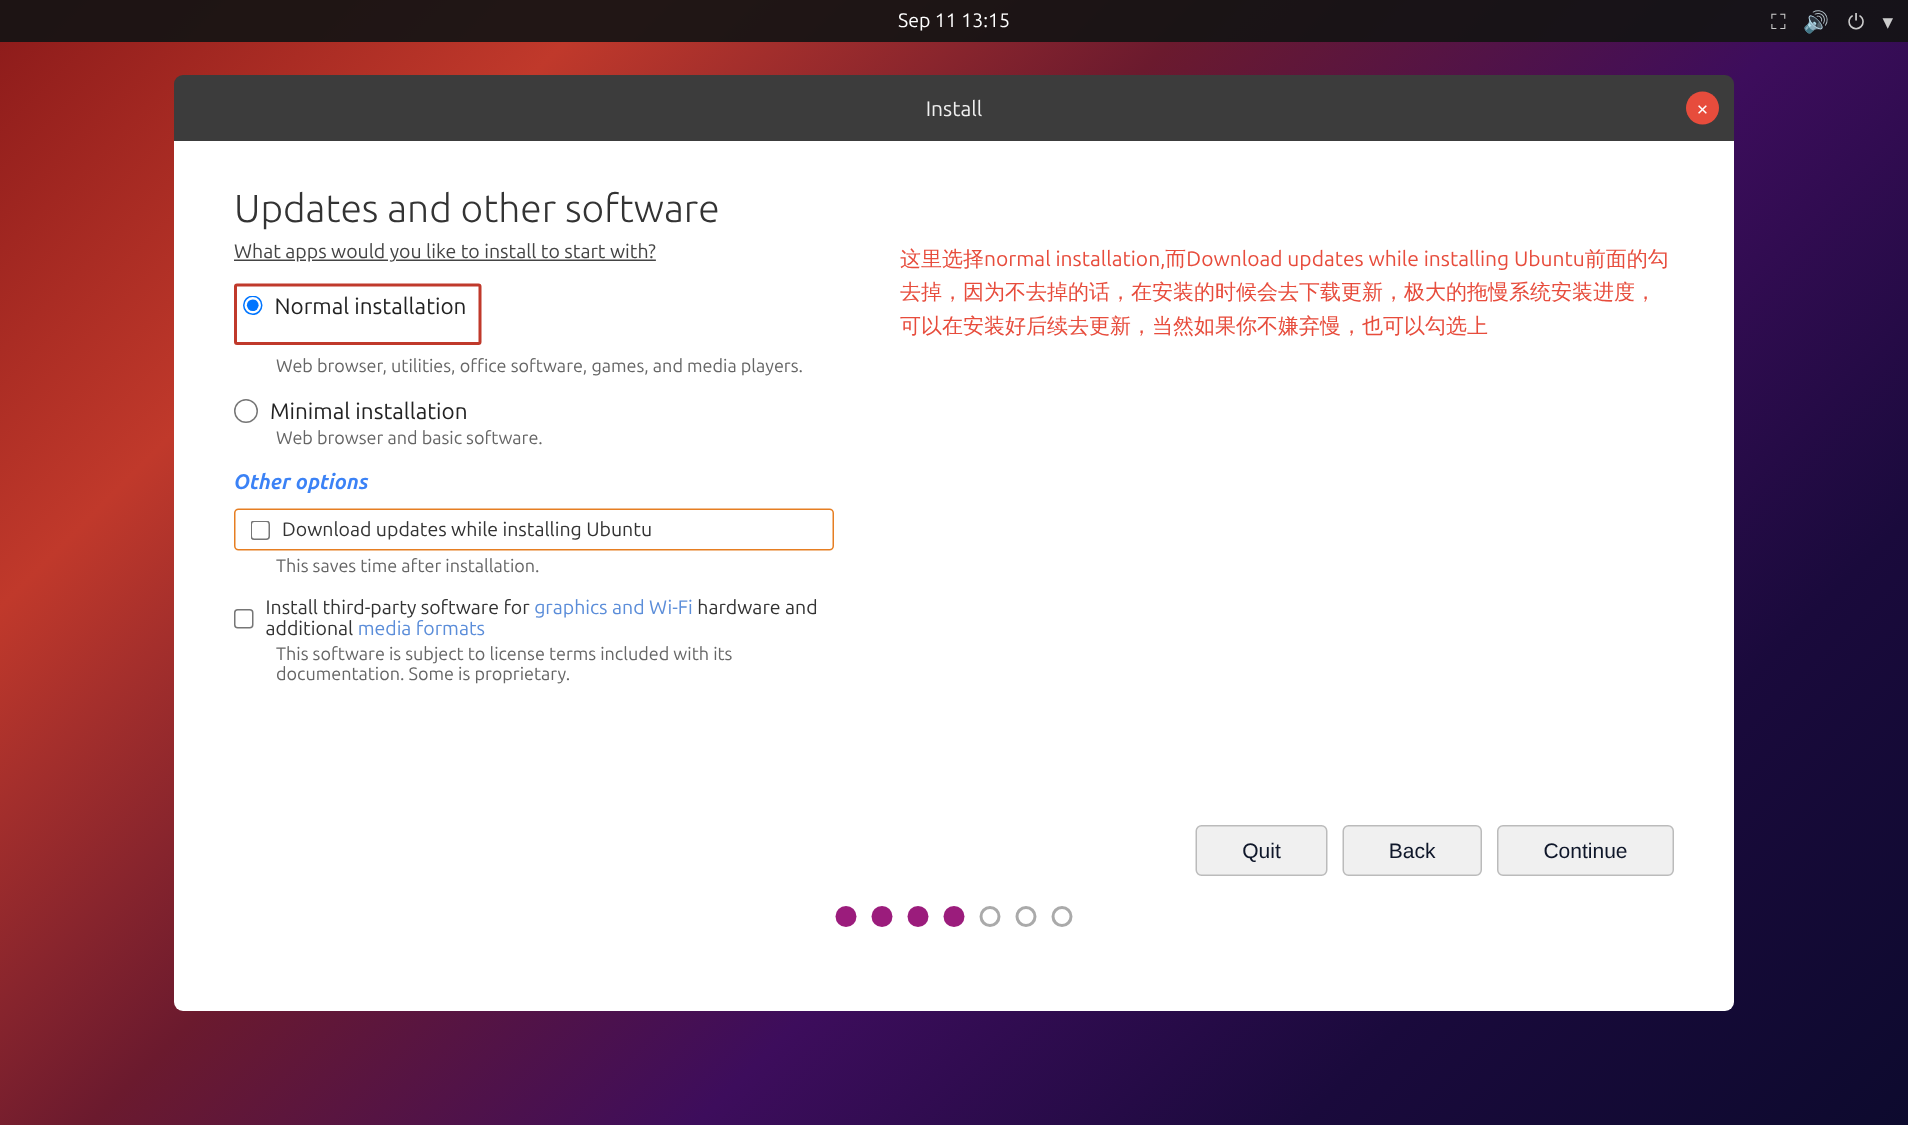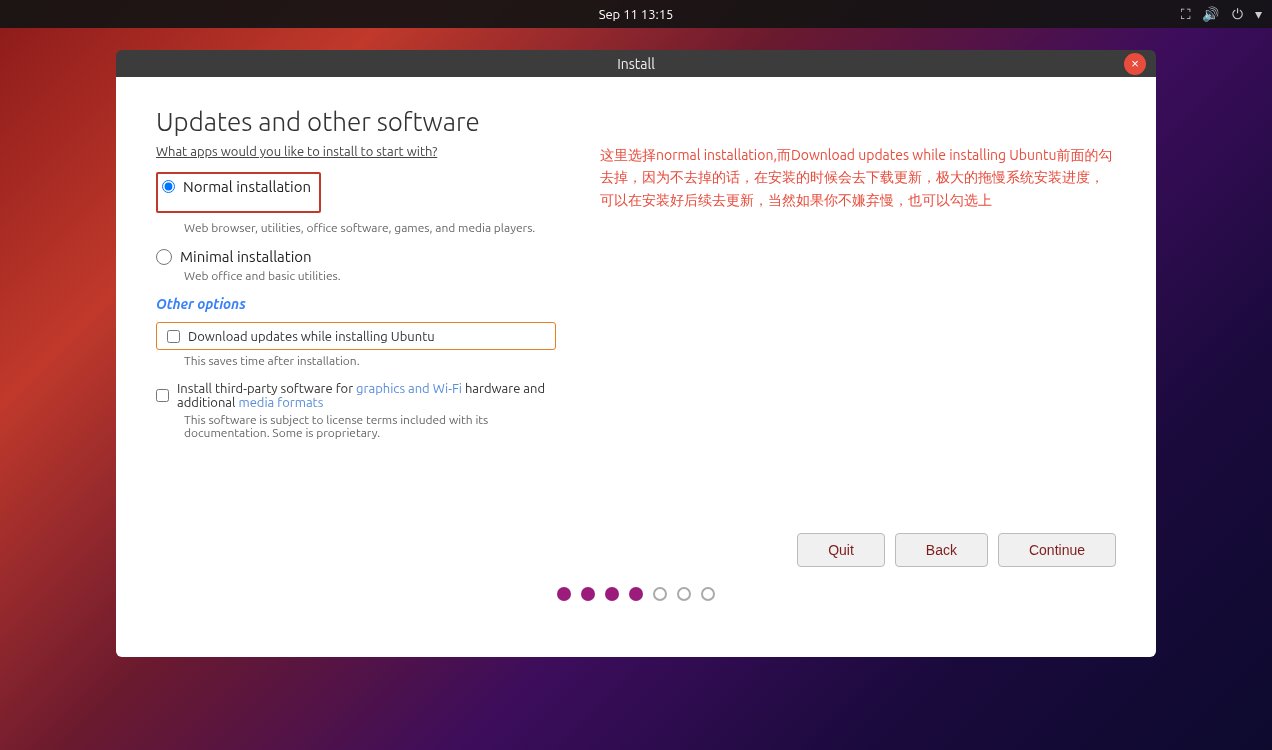--- a/index.html
+++ b/index.html
@@ -60,21 +60,21 @@
       z-index: 20;
     }
 
     
     .dialog-titlebar {
       background: #3c3c3c;
       border-radius: 6px 6px 0 0;
       display: flex;
       align-items: center;
       justify-content: center;
-      height: 27px;
+      height: 44px;
       position: relative;
     }
     .dialog-title {
       color: #f0f0f0;
       font-size: 14px;
     }
     .dialog-close-btn {
       position: absolute;
       right: 10px;
       width: 22px;
@@ -210,21 +210,21 @@
       gap: 10px;
       margin-top: 80px;
     }
 
     .btn {
       padding: 8px 30px;
       border-radius: 4px;
       border: 1px solid #bbb;
       background: #f0f0f0;
       font-size: 14px;
-      color: #7f1d1d;
+      color: #0f172a;
       cursor: pointer;
     }
     .btn-continue {
       background: #f0f0f0;
     }
 
     
     .pagination {
       display: flex;
       justify-content: center;
@@ -279,21 +279,21 @@
             <input type="radio" name="install-type" checked="" id="normal" style="">
             <label for="normal" class="radio-label">Normal installation</label>
           </span>
         </div>
         <div class="option-desc">Web browser, utilities, office software, games, and media players.</div>
 
         <div class="radio-option">
           <input type="radio" name="install-type" id="minimal" style="">
           <label for="minimal" class="radio-label">Minimal installation</label>
         </div>
-        <div class="option-desc">Web office and basic utilities.</div>
+        <div class="option-desc">Web browser and basic software.</div>
 
         <div class="other-options-label">Other options</div>
 
         <div class="download-updates-box">
           <input type="checkbox" id="download-updates" style="">
           <label for="download-updates" class="checkbox-label">Download updates while installing Ubuntu</label>
         </div>
         <div class="option-desc">This saves time after installation.</div>
 
         <div class="checkbox-option" style="margin-top: 10px;">

